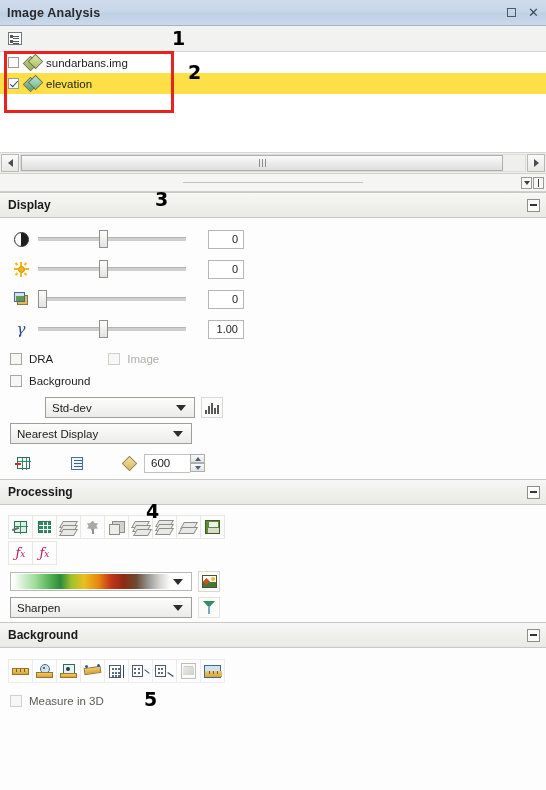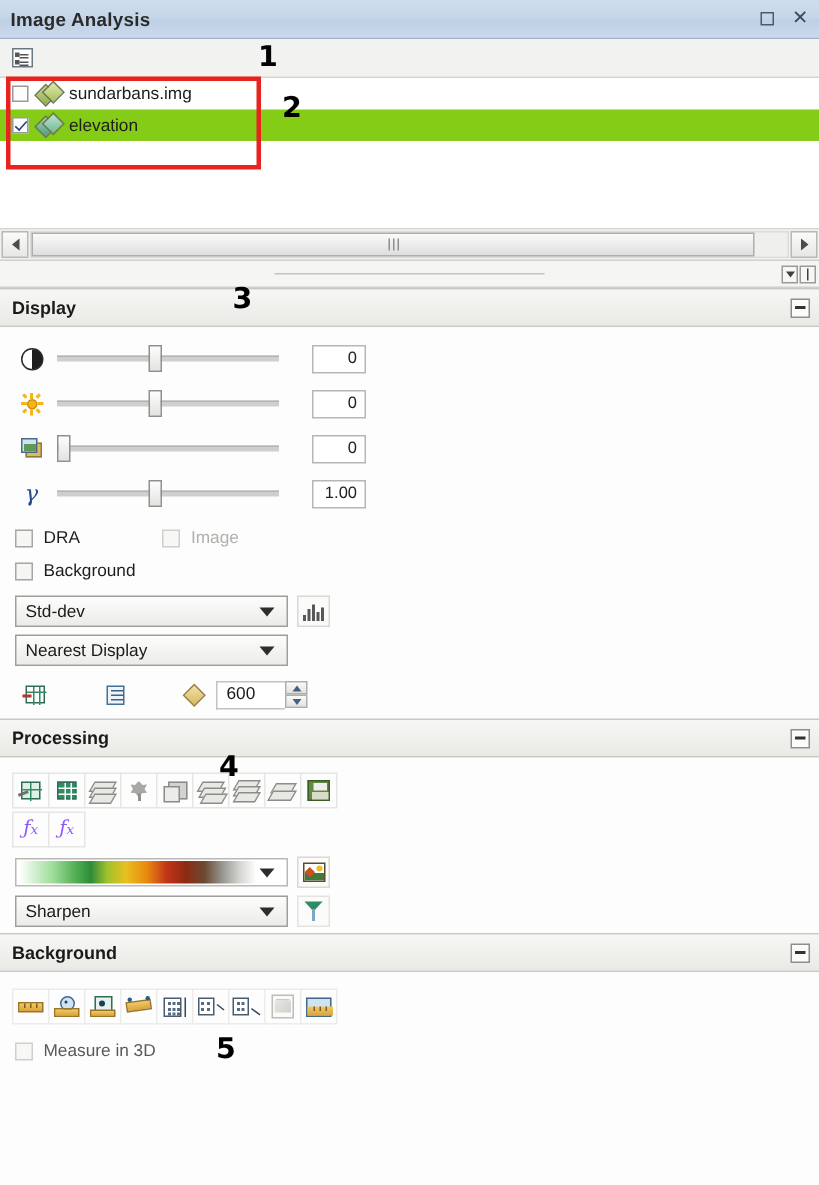--- a/index.html
+++ b/index.html
@@ -40,21 +40,21 @@
     border:1px solid transparent;border-radius:2px;}
   .listicon{width:14px;height:13px;border:1px solid #6d7781;background:#fff;
     position:relative;box-sizing:border-box;}
   .listicon i{position:absolute;display:block;background:#555;}
   .listicon i.b{width:3px;height:3px;left:1.5px;}
   .listicon i.l{height:1px;right:1.5px;}
 
   
   .layerbox{position:relative;height:100px;background:#ffffff;border-bottom:1px solid #d5d5d2;}
   .layerrow{height:21px;display:flex;align-items:center;padding-left:8px;gap:6px;}
-  .layerrow.alt{background:#84cc16;}
+  .layerrow.alt{background:#fde047;}
   .lchk{width:11px;height:11px;border:1px solid #9a9a9a;background:#fcfcfc;
     box-sizing:border-box;position:relative;flex:0 0 auto;}
   .lchk.on::after{content:"";position:absolute;left:3px;top:0px;width:3px;height:7px;
     border:solid #1f3d73;border-width:0 1.6px 1.6px 0;transform:rotate(42deg);}
   .layerlabel{font-size:11.5px;color:#1d1d1d;}
 
   
   .dmd{width:15px;height:13px;position:relative;flex:0 0 auto;}
   .dmd span{position:absolute;width:9px;height:9px;transform:rotate(45deg);border:1px solid #6f7a51;}
   .dmd span.a{left:0px;top:2px;}
@@ -171,21 +171,21 @@
 
   
   .gi{position:relative;width:17px;height:15px;}
   .stack{position:relative;width:17px;height:14px;}
   .stack u{position:absolute;display:block;width:13px;height:5px;border:1px solid #8c8c88;
     background:#e8e8e4;transform:skewX(-30deg);}
   .grid{width:15px;height:13px;border:1px solid #2f6e52;background:#fff;position:relative;box-sizing:border-box;}
   .grid u{position:absolute;display:block;background:#2f8d63;}
   .floppy{width:15px;height:14px;background:#5f8a3f;border:1px solid #3d5c26;position:relative;box-sizing:border-box;}
   .floppy u{position:absolute;display:block;background:#eeeeea;}
-  .fx{font-family:"DejaVu Serif",serif;font-style:italic;font-size:13px;color:#8b5cf6;line-height:14px;}
+  .fx{font-family:"DejaVu Serif",serif;font-style:italic;font-size:13px;color:#be185d;line-height:14px;}
 
   
   .cmapwrap{display:flex;align-items:center;padding-left:10px;margin-top:6px;}
   .cmap{height:19px;border:1px solid #b8b8b4;display:flex;align-items:center;box-sizing:border-box;background:#fff;}
   .cmapgrad{flex:1;height:15px;margin:0 2px;}
   .ico-picture{width:15px;height:13px;border:1px solid #5b4a2e;background:#fff;position:relative;box-sizing:border-box;overflow:hidden;}
   .ico-picture u{position:absolute;display:block;}
   .ico-addlayer{width:15px;height:13px;position:relative;}
   .ico-addlayer u{position:absolute;display:block;}
   .ico-funnel{width:13px;height:14px;position:relative;}
@@ -350,21 +350,21 @@
       <div class="cb dis" style="margin-left:55px;"></div>
       <div class="cblabel dis">Image</div>
     </div>
 
     <div class="chkrow">
       <div class="cb"></div>
       <div class="cblabel">Background</div>
     </div>
 
     <div class="ddrow">
-      <div class="dd" style="width:182px;">
+      <div class="dd" style="width:150px;margin-left:35px;">
         <div class="txt">Std-dev</div>
         <div class="caret"></div>
       </div>
       <div class="sidebtn">
         <div class="ico-hist">
           <i style="height:4px;"></i>
             <i style="height:8px;"></i>
             <i style="height:11px;"></i>
             <i style="height:6px;"></i>
             <i style="height:9px;"></i>

